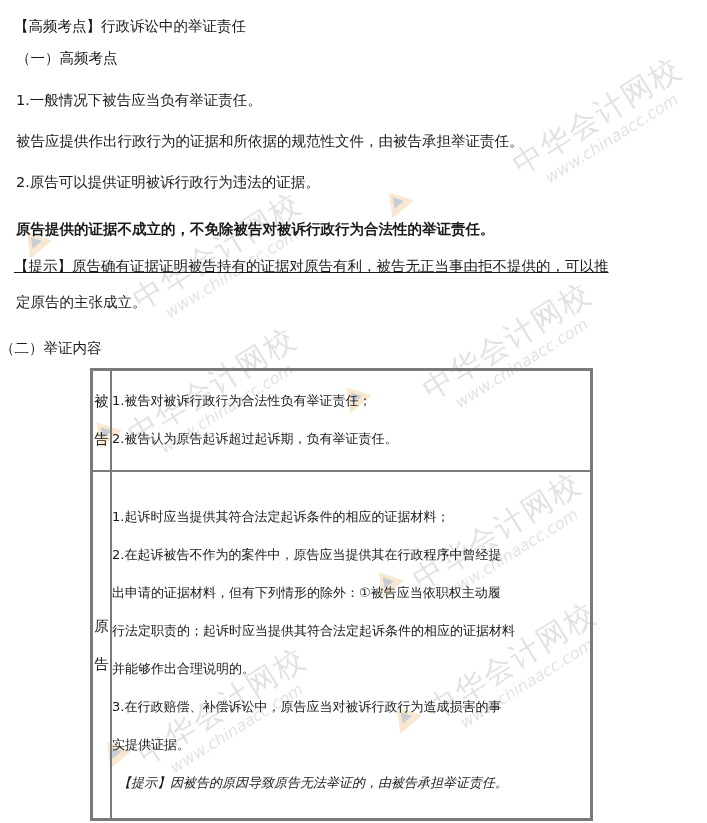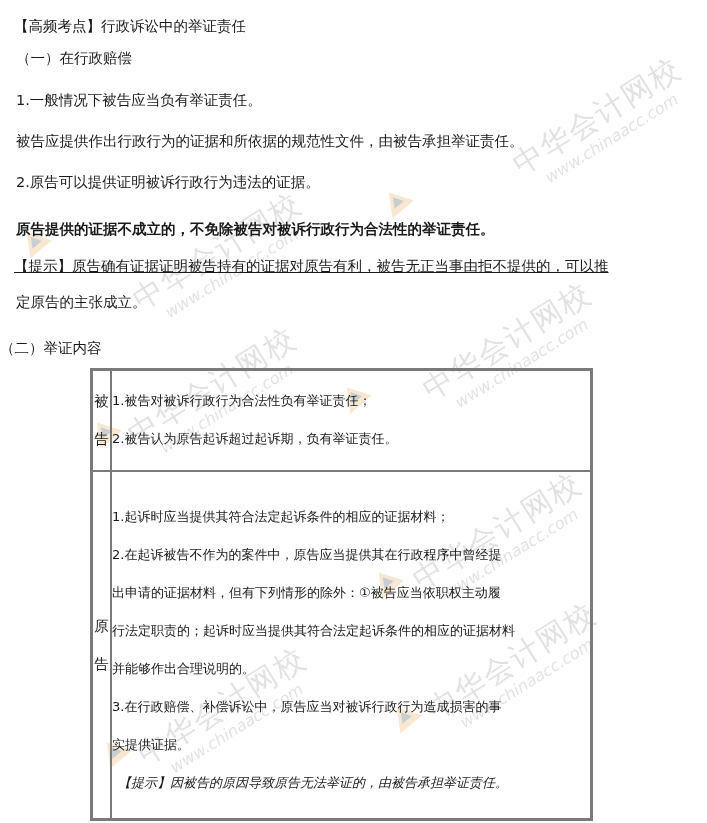--- a/index.html
+++ b/index.html
@@ -77,21 +77,21 @@
 </div>
 <div class="wm-logo" style="left:390px;top:705px;"></div>
 
 <div class="wm" style="left:130px;top:740px;">
   <span class="cn">中华会计网校</span>
   <span class="url">www.chinaacc.com</span>
 </div>
 <div class="wm-logo" style="left:100px;top:740px;"></div>
 
 <div class="line" style="top:16px;left:14px;">【高频考点】行政诉讼中的举证责任</div>
-<div class="line" style="top:48px;left:16px;">（一）在行政赔偿</div>
+<div class="line" style="top:48px;left:16px;">（一）高频考点</div>
 <div class="line" style="top:90px;">1.一般情况下被告应当负有举证责任。</div>
 <div class="line" style="top:131px;">被告应提供作出行政行为的证据和所依据的规范性文件，由被告承担举证责任。</div>
 <div class="line" style="top:172px;">2.原告可以提供证明被诉行政行为违法的证据。</div>
 <div class="line" style="top:219px;font-weight:bold;">原告提供的证据不成立的，不免除被告对被诉行政行为合法性的举证责任。</div>
 <div class="line" style="top:256px;left:14px;text-decoration:underline;">【提示】原告确有证据证明被告持有的证据对原告有利，被告无正当事由拒不提供的，可以推</div>
 <div class="line" style="top:292px;">定原告的主张成立。</div>
 <div class="line" style="top:338px;left:0;">（二）举证内容</div>
 
 <table class="ev">
   <tbody>

